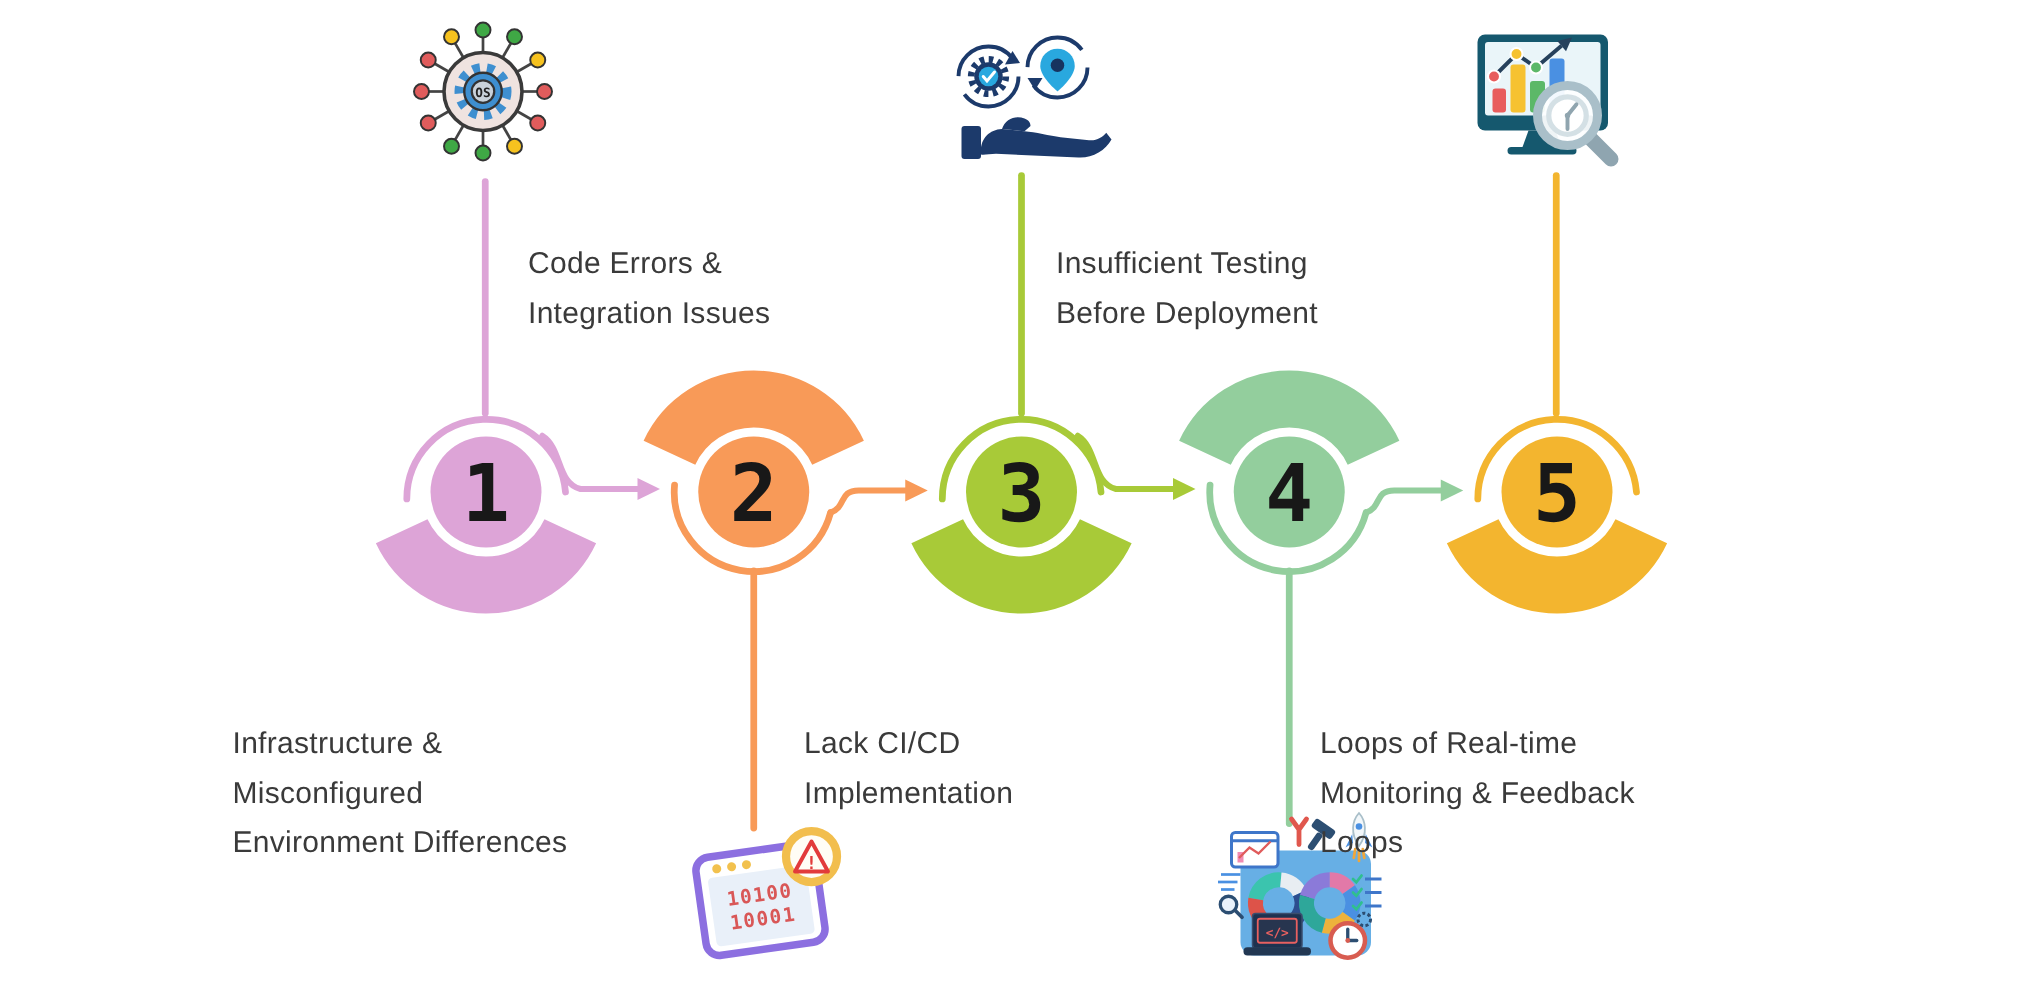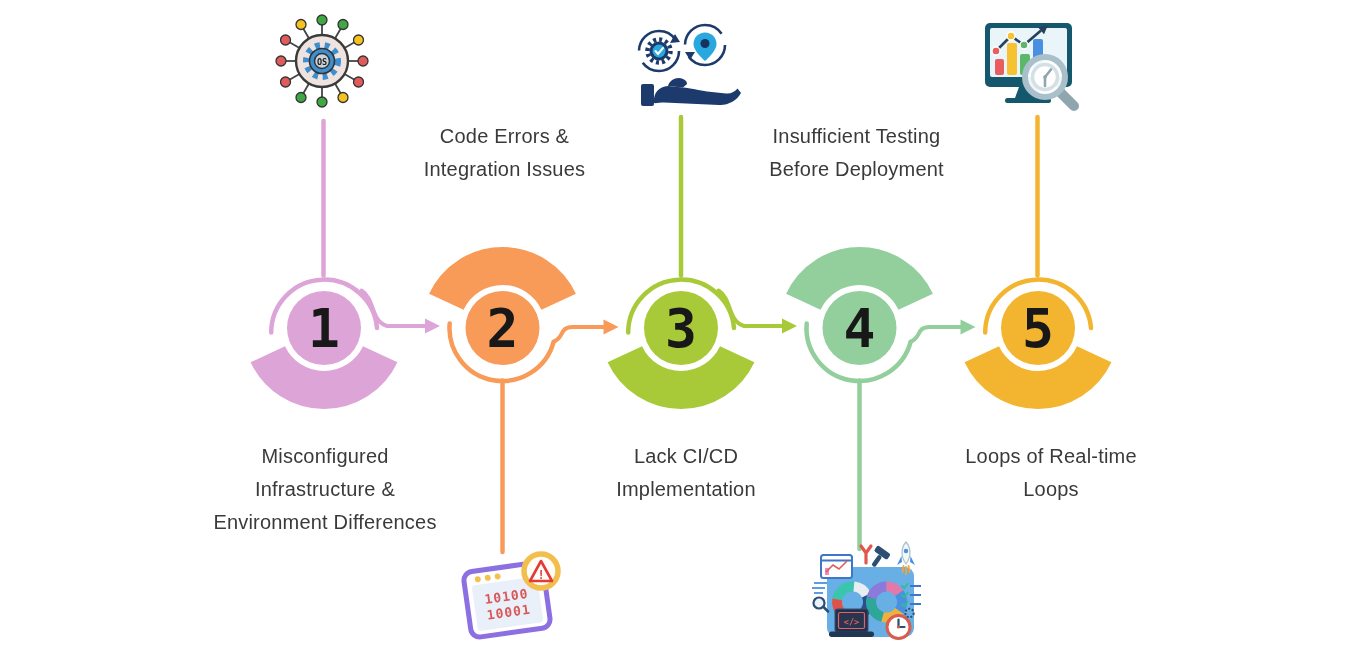--- a/index.html
+++ b/index.html
@@ -1,20 +1,20 @@
 <!DOCTYPE html>
 <html><head>
 <meta charset="utf-8">
 <style>
   html,body{margin:0;padding:0;background:#ffffff;}
   .canvas{position:relative;width:1360px;height:658px;background:#ffffff;overflow:hidden;
           font-family:"Liberation Sans", sans-serif;}
   .stage{position:absolute;left:0;top:0;}
-  .label{position:absolute;text-align:center;color:#3a3a3a;font-size:20px;line-height:33px;
-         letter-spacing:.2px;}
+  .label{position:absolute;color:#3a3a3a;font-size:20px;line-height:33px;
+         letter-spacing:.2px;margin-top:40px;}
   .badge-num{font-family:"DejaVu Sans Mono","DejaVu Sans",monospace;font-weight:bold;
              font-size:53px;fill:#181818;text-anchor:middle;}
   .mono-small{font-family:"DejaVu Sans Mono",monospace;font-weight:bold;text-anchor:middle;}
 </style>
 </head>
 <body>
 
 <div class="canvas">
 
   <svg class="stage" width="1360" height="658" viewBox="0 0 1360 658">
@@ -256,38 +256,39 @@
         <circle cx="1045" cy="77" r="20" fill="#fdfeff" fill-opacity="0.94" stroke="#a9bfc9" stroke-width="6"></circle>
         <circle cx="1045" cy="77" r="12.5" fill="#ffffff" stroke="#d4e0e5" stroke-width="3.5"></circle>
         <line x1="1045" y1="77" x2="1051" y2="69.5" stroke="#90a5af" stroke-width="2.6" stroke-linecap="round"></line>
         <line x1="1045" y1="77" x2="1045" y2="86" stroke="#90a5af" stroke-width="2.6" stroke-linecap="round"></line>
         <circle cx="1045" cy="77" r="1.8" fill="#90a5af"></circle>
       </g>
     </g>
   </svg>
 
   <div class="label" style="left:155px;top:440px;width:340px;">
+    <div>Infrastructure &amp;</div>
     <div>Misconfigured</div>
-    <div>Infrastructure &amp;</div>
     <div>Environment Differences</div>
   </div>
 
   <div class="label" style="left:352px;top:120px;width:305px;">
     <div>Code Errors &amp;</div>
     <div>Integration Issues</div>
   </div>
 
   <div class="label" style="left:536px;top:440px;width:300px;">
     <div>Lack CI/CD</div>
     <div>Implementation</div>
   </div>
 
   <div class="label" style="left:704px;top:120px;width:305px;">
     <div>Insufficient Testing</div>
     <div>Before Deployment</div>
   </div>
 
   <div class="label" style="left:880px;top:440px;width:342px;">
     <div>Loops of Real-time</div>
+    <div>Monitoring &amp; Feedback</div>
     <div>Loops</div>
   </div>
 
 </div>
 
 </body></html>

